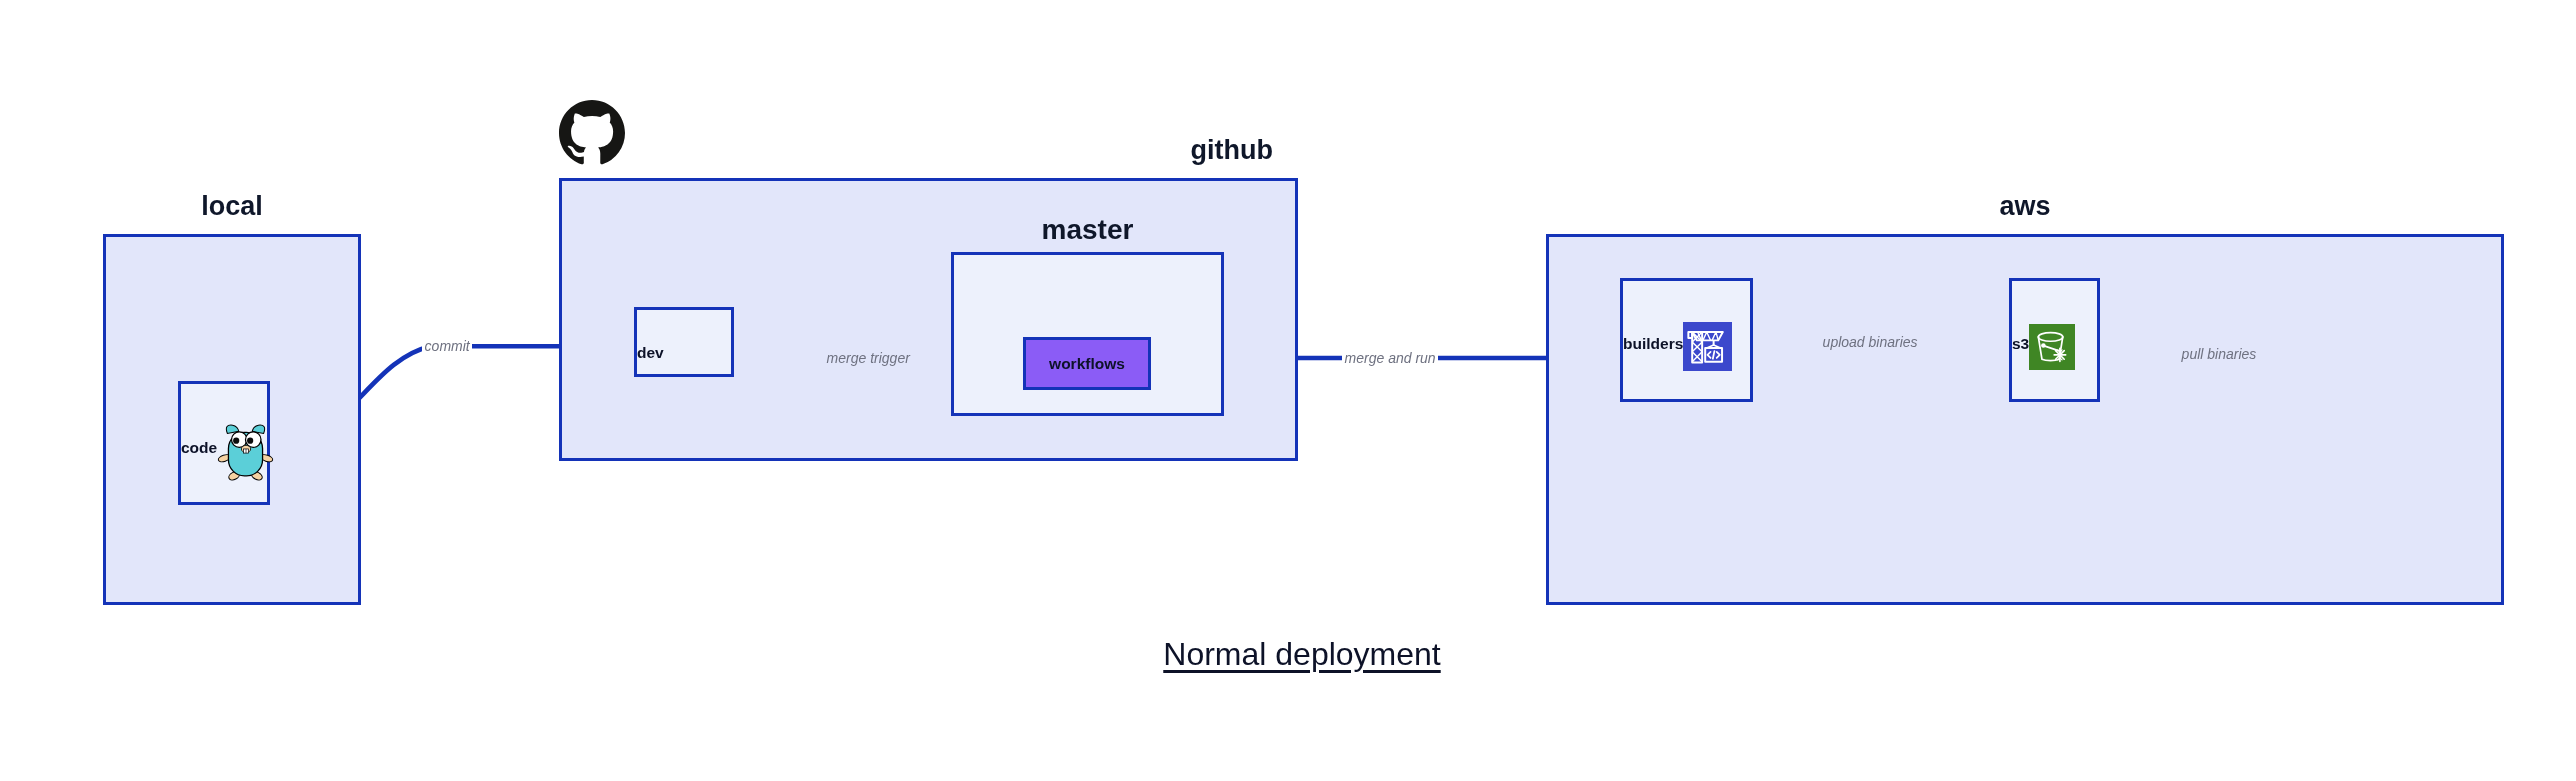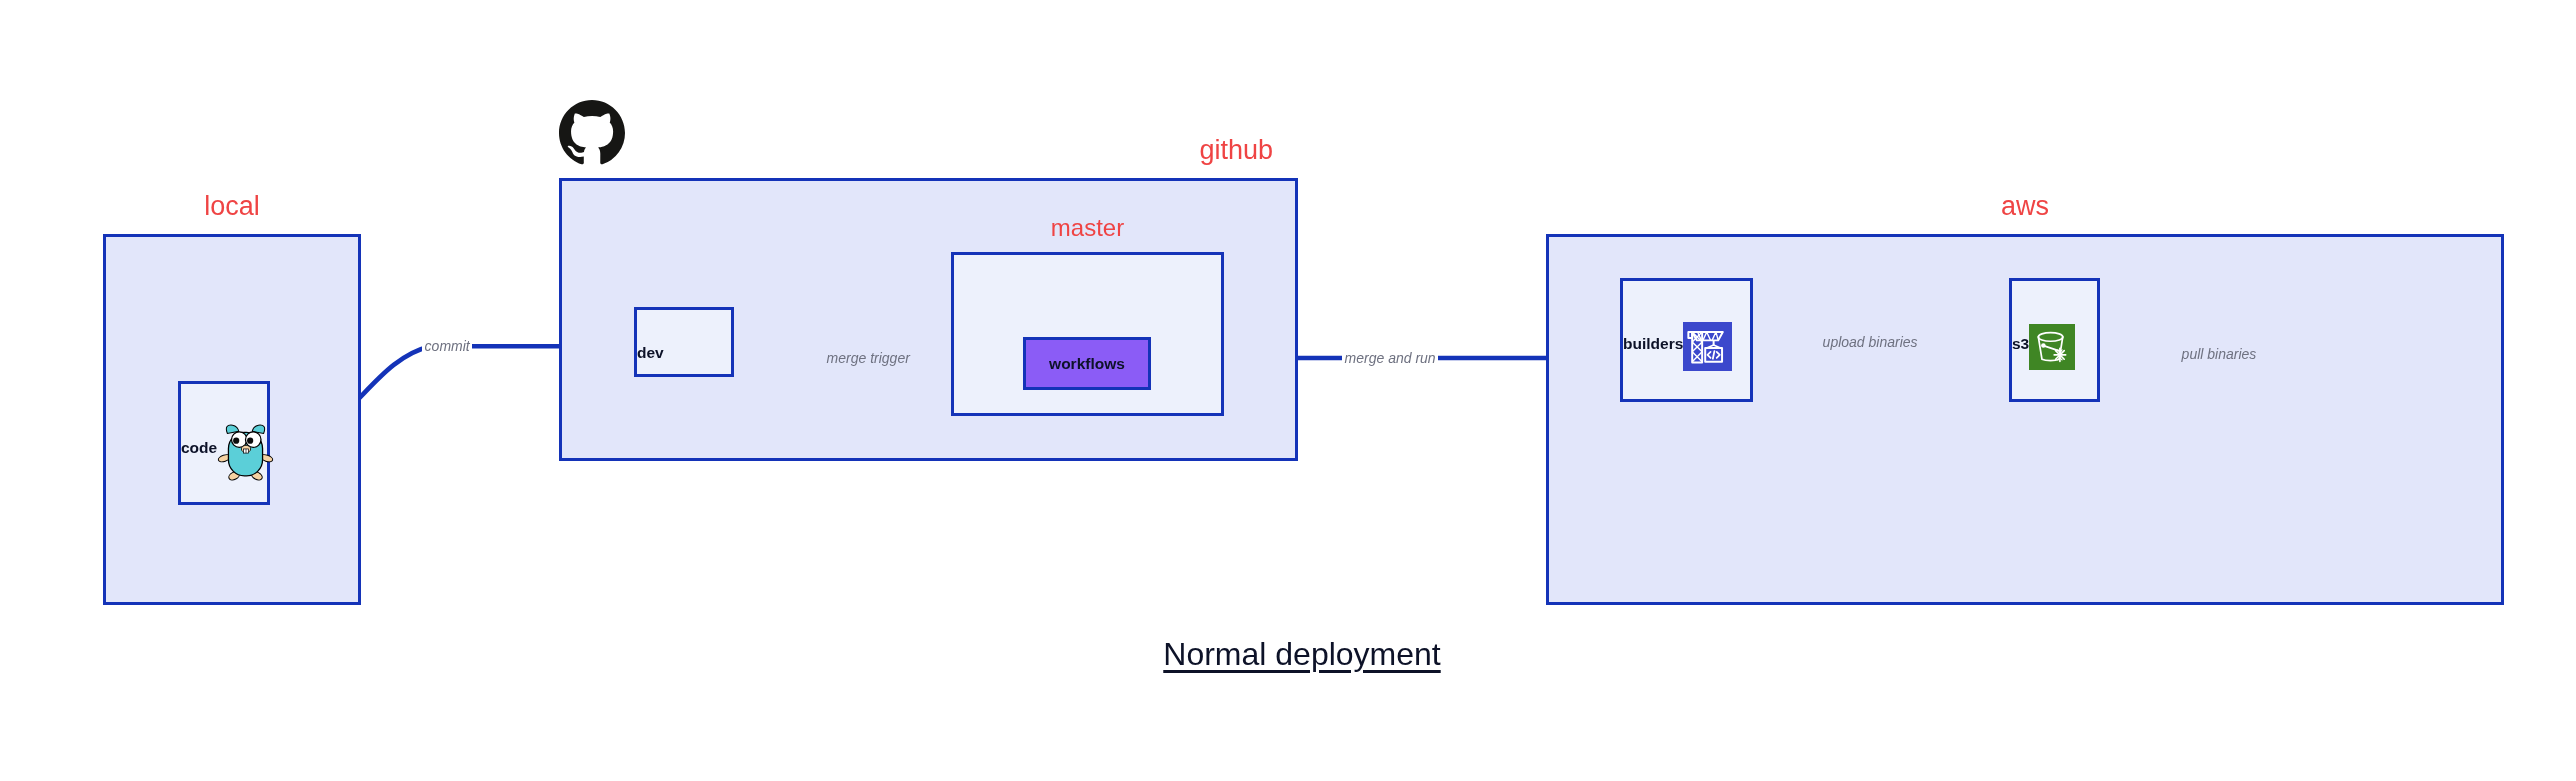--- a/index.html
+++ b/index.html
@@ -20,23 +20,23 @@
   }
   
   .group {
     position: absolute;
     background: #e2e6fa;
     border: 3.6px solid #1433b8;
     box-sizing: border-box;
   }
   .group-label {
     position: absolute;
-    color: #ef4444;
+    color: #0f172a;
     font-size: 27px;
-    font-weight: 400;
+    font-weight: 700;
     white-space: nowrap;
     line-height: 1;
   }
   
   .subgroup {
     position: absolute;
     background: #edf1fc;
     border: 3.6px solid #1433b8;
     box-sizing: border-box;
   }
@@ -168,21 +168,21 @@
         8.013 0 0 0 16 8c0-4.42-3.58-8-8-8z"></path>
     </svg>
   </span>
   <div class="group-label" style="left:559px; top:137px; width:714px; text-align:right;">github</div>
   <div class="group" style="left:559px; top:178px; width:739px; height:283px;"></div>
 
   <div class="node" style="left:634px; top:307px; width:100px; height:70px; justify-content:flex-start; padding-top:22px;">
     <span class="node-label">dev</span>
   </div>
 
-  <div class="group-label" style="left:951px; top:216px; width:273px; text-align:center; font-size:24px;">master</div>
+  <div class="group-label" style="left:951px; top:216px; width:273px; text-align:center; font-size:28px;">master</div>
   <div class="subgroup" style="left:951px; top:252px; width:273px; height:164px;"></div>
 
   <div class="node white" style="left:1023px; top:337px; width:128px; height:53px; justify-content:center;">
     <span class="node-label">workflows</span>
   </div>
 
   <div class="group-label" style="left:1546px; top:193px; width:958px; text-align:center;">aws</div>
   <div class="group" style="left:1546px; top:234px; width:958px; height:371px;"></div>
 
   <div class="node" style="left:1620px; top:278px; width:133px; height:124px; padding-top:8.2px;">

